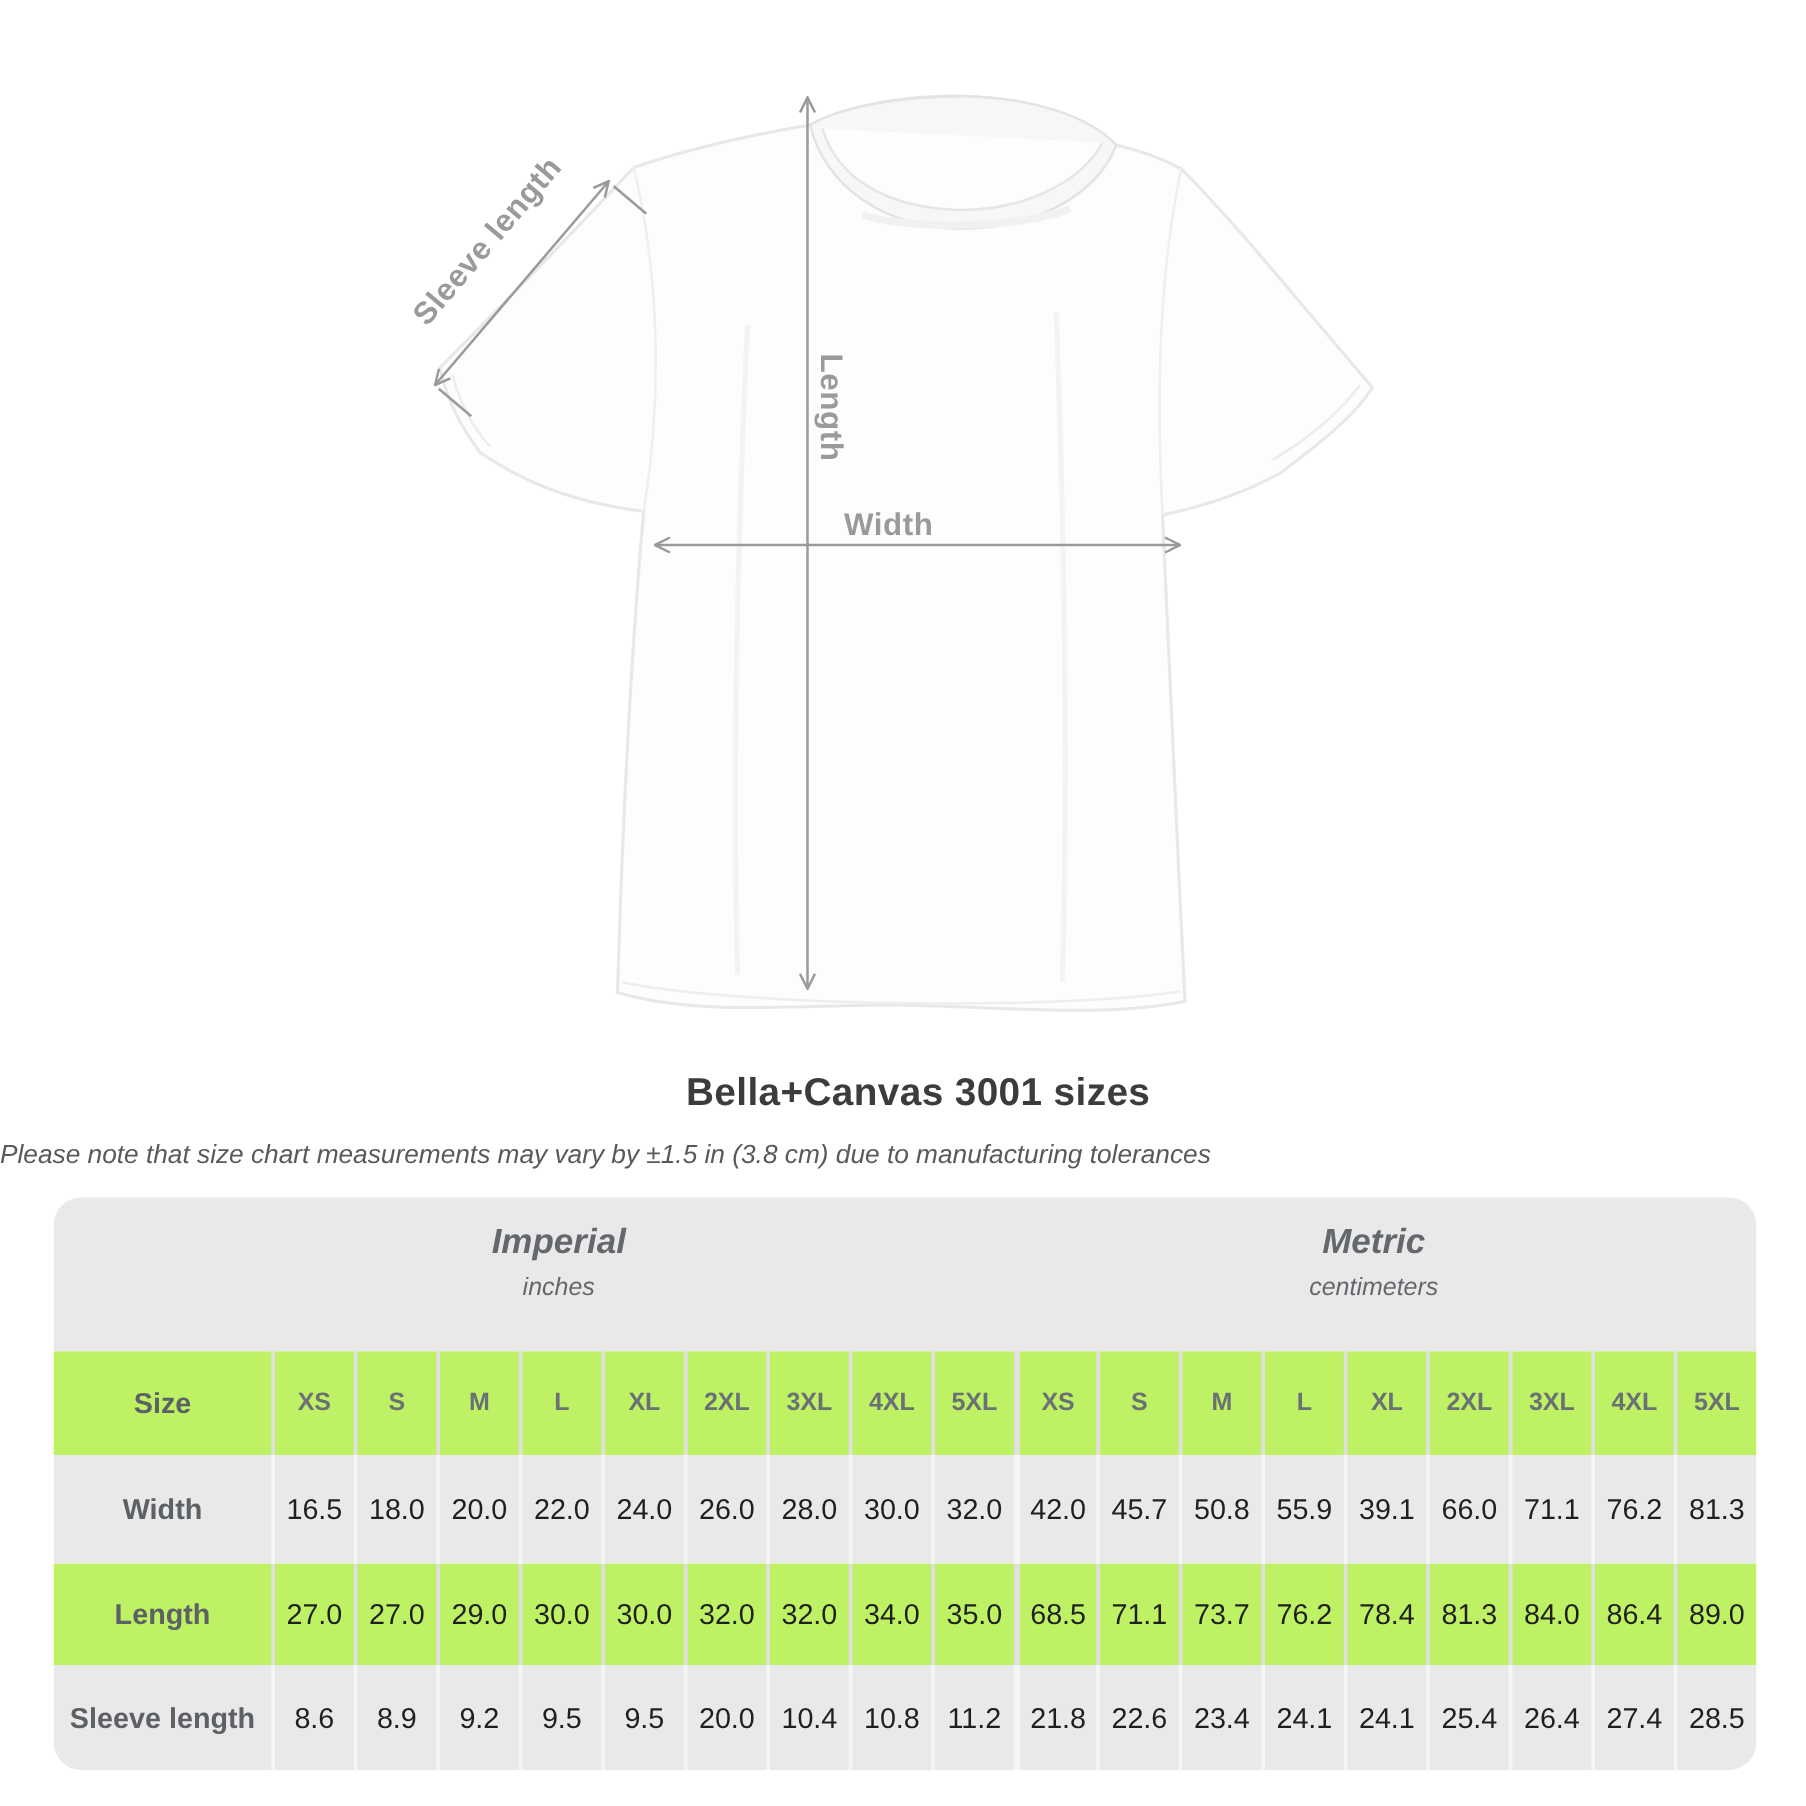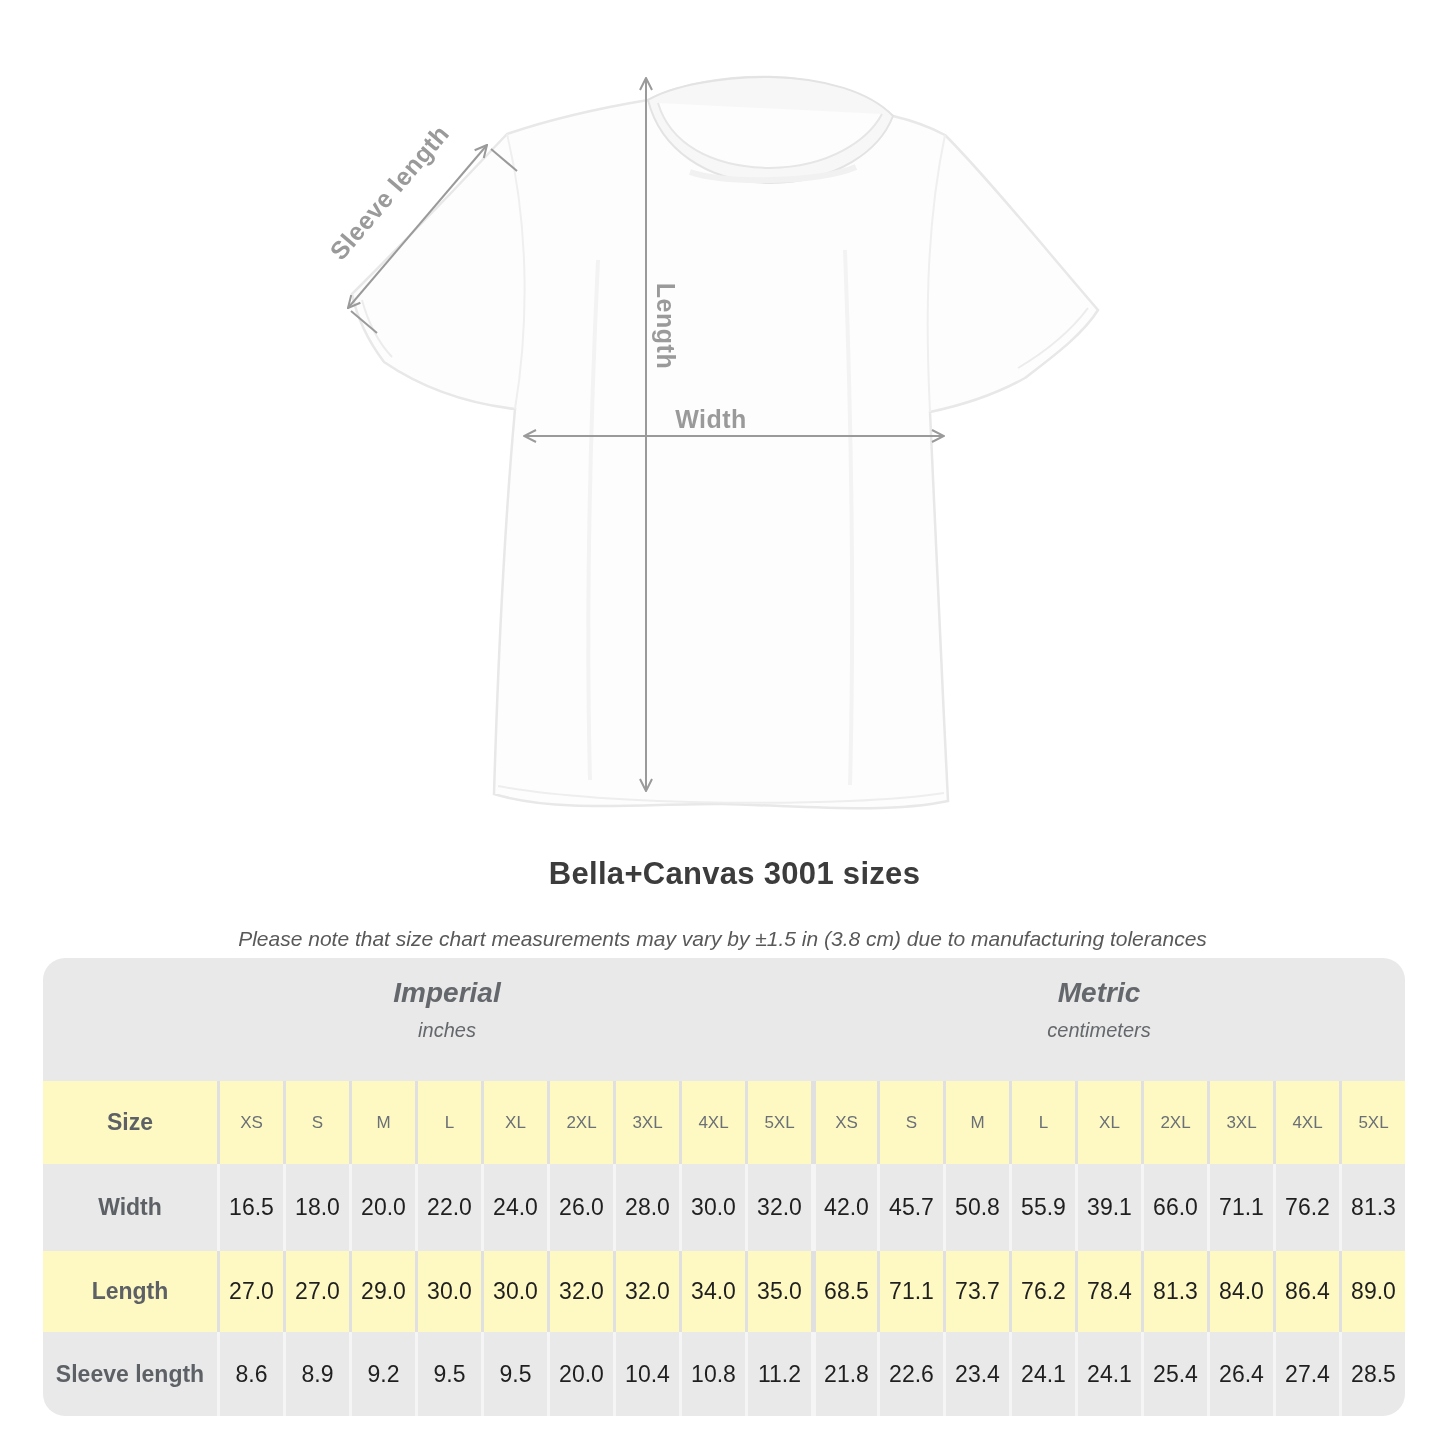--- a/index.html
+++ b/index.html
@@ -35,25 +35,23 @@
     text-align: center;
     font-size: 31px;
     font-weight: bold;
     color: #3c3c3c;
     letter-spacing: 0.3px;
   }
   .page-subtitle {
     position: absolute;
     left: 0; top: 912px;
     width: 100%;
-    text-align: center;
     font-size: 21px;
     font-style: italic;
     color: #595959;
-    margin-top: 15px;
   }
 
   
   .size-table {
     position: absolute;
     left: 43px; top: 958px;
     width: 1362px;
   }
   .band {
     position: relative;
@@ -91,35 +89,35 @@
   }
   .trow .c {
     display: flex;
     align-items: center;
     justify-content: center;
     font-size: 23px;
     color: #1f1f1f;
   }
   .trow .c + .c { border-left: 3px solid var(--sep); }
   .trow .c.mstart { border-left-width: 5px; }
-  .row-white { background: #fef9c3; --sep: #e0e0e0; }
+  .row-white { background: #bef264; --sep: #e0e0e0; }
   .row-gray  { background: #e9e9e9; --sep: #f5f5f5; }
   .row-size   { height: 83px; }
   .row-width  { height: 87px; }
   .row-length { height: 81px; }
   .row-sleeve { height: 84px; border-radius: 0 0 22px 22px; overflow: hidden; }
   .c.rowlabel {
     font-weight: bold;
     color: #5d6166;
     font-size: 23px;
   }
   .c.sizehead {
-    font-weight: normal;
+    font-weight: bold;
     color: #6b7076;
-    font-size: 17px;
+    font-size: 20px;
   }
 </style>
 </head>
 <body>
 
 <div class="page">
 
   <svg class="diagram-svg" viewBox="280 40 860 800">
     <defs>
       <marker id="ah" viewBox="0 0 16 16" refX="15" refY="8" markerWidth="16" markerHeight="16" markerUnits="userSpaceOnUse" orient="auto-start-reverse">

